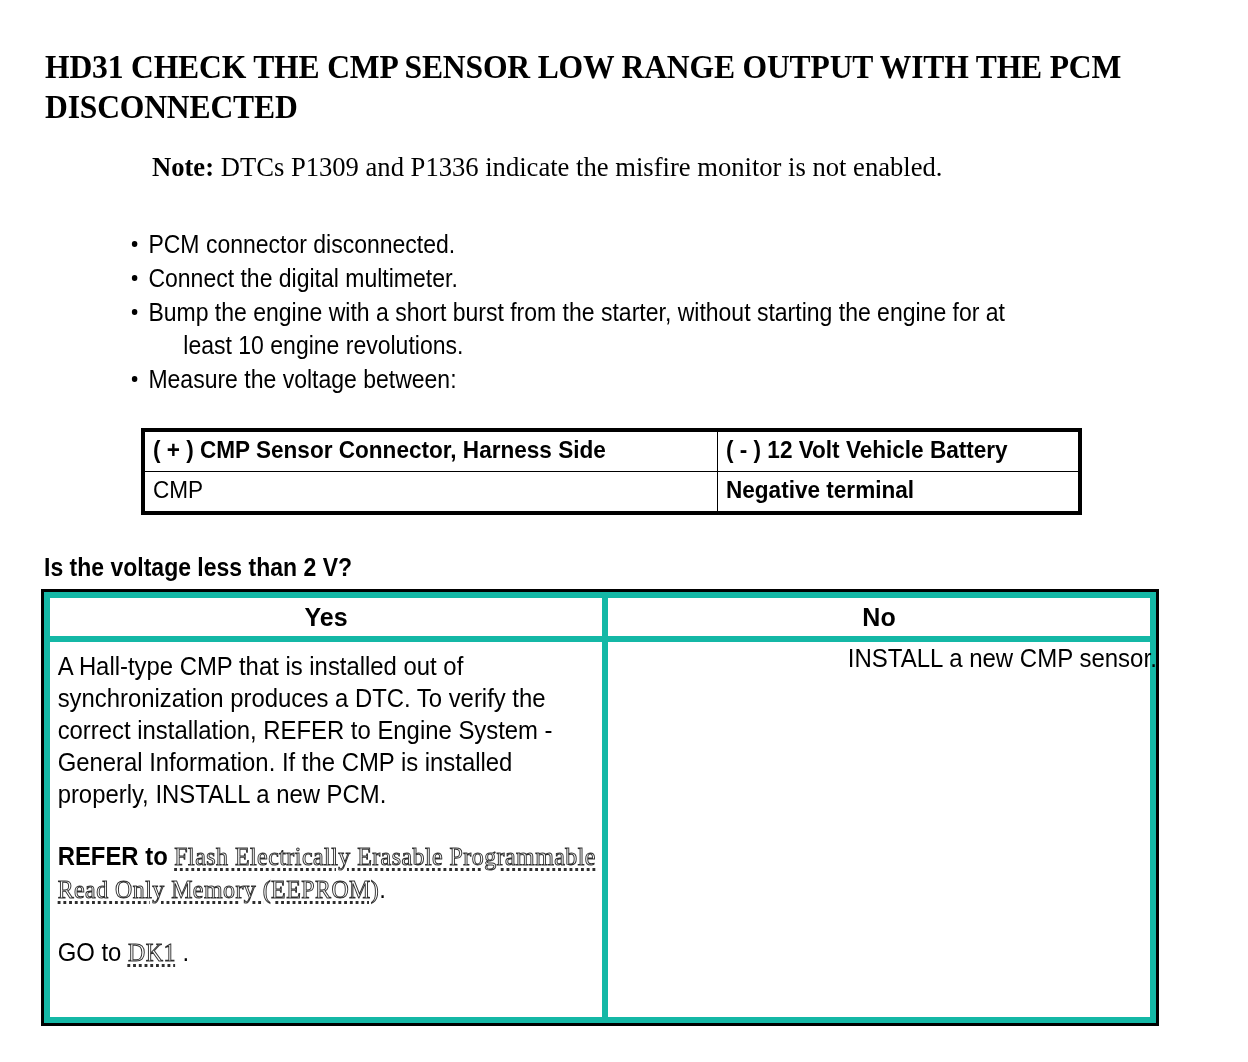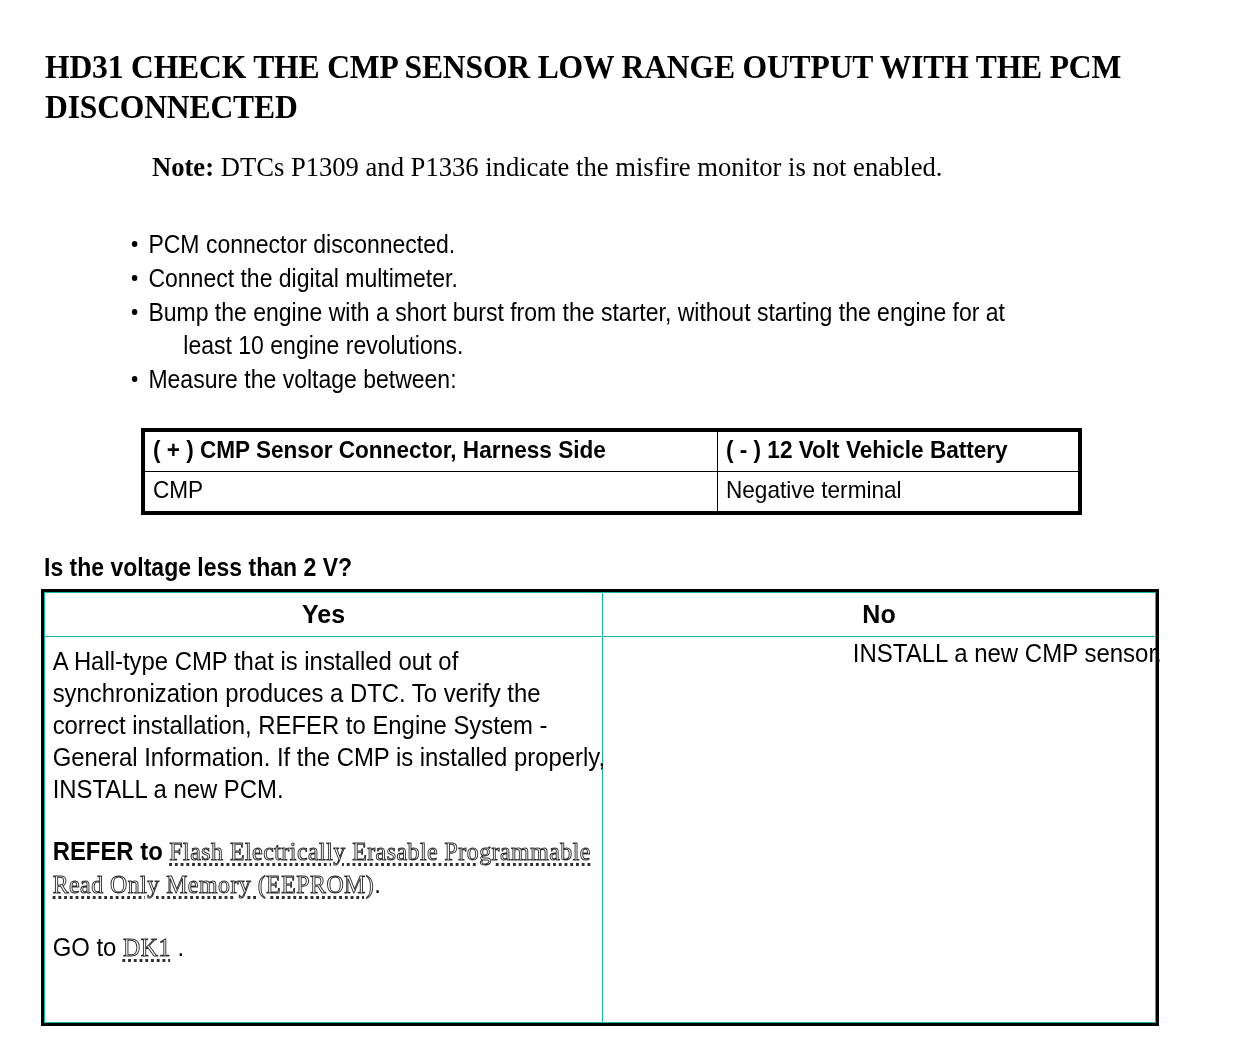--- a/index.html
+++ b/index.html
@@ -109,21 +109,21 @@
     vertical-align: middle;
     font-size: 24px;
     line-height: 28px;
     height: 39px;
     box-sizing: border-box;
   }
   .table1 th {
     font-weight: bold;
   }
   .t1-c1 { width: 573px; }
-  .t1-c2 { width: auto; }
+  .t1-c2 { width: auto; font-weight: bold; }
   .t1-cellspan {
     display: inline-block;
     transform: scaleX(0.94);
     transform-origin: left center;
     white-space: nowrap;
   }
 
   
   .question {
     position: absolute;
@@ -148,21 +148,21 @@
     box-sizing: border-box;
     background: #fff;
   }
   .table2 table {
     border-collapse: collapse;
     width: 100%;
     height: 100%;
     table-layout: fixed;
   }
   .table2 th, .table2 td {
-    border: 1px solid #14b8a6;
+    border: 6px solid #14b8a6;
     box-sizing: border-box;
     vertical-align: top;
     padding: 0;
   }
   .t2-head th {
     height: 44px;
     text-align: center;
     vertical-align: middle;
     font-size: 25px;
     font-weight: bold;

